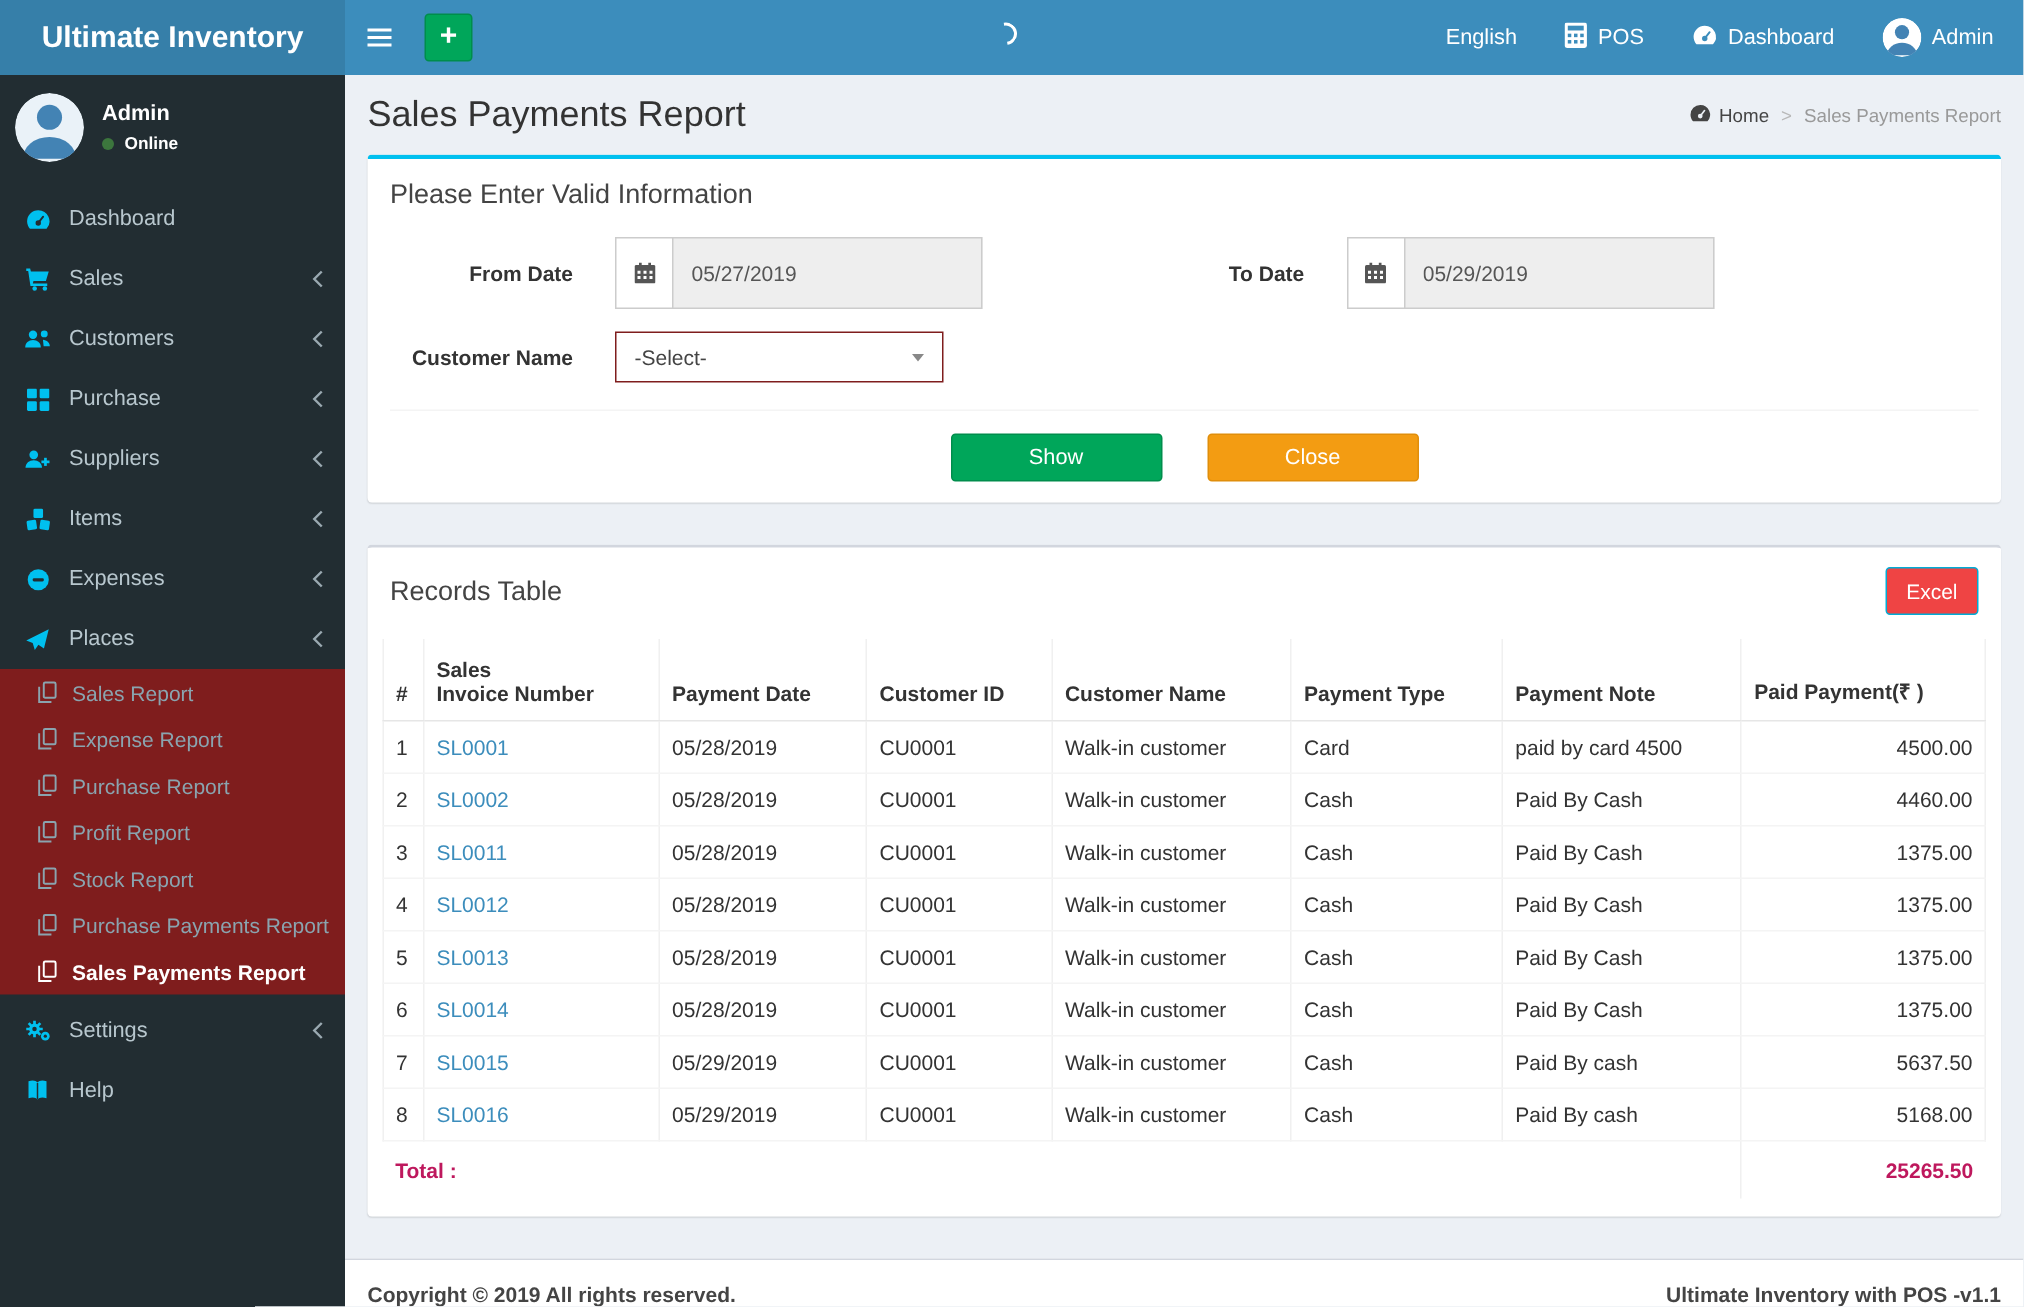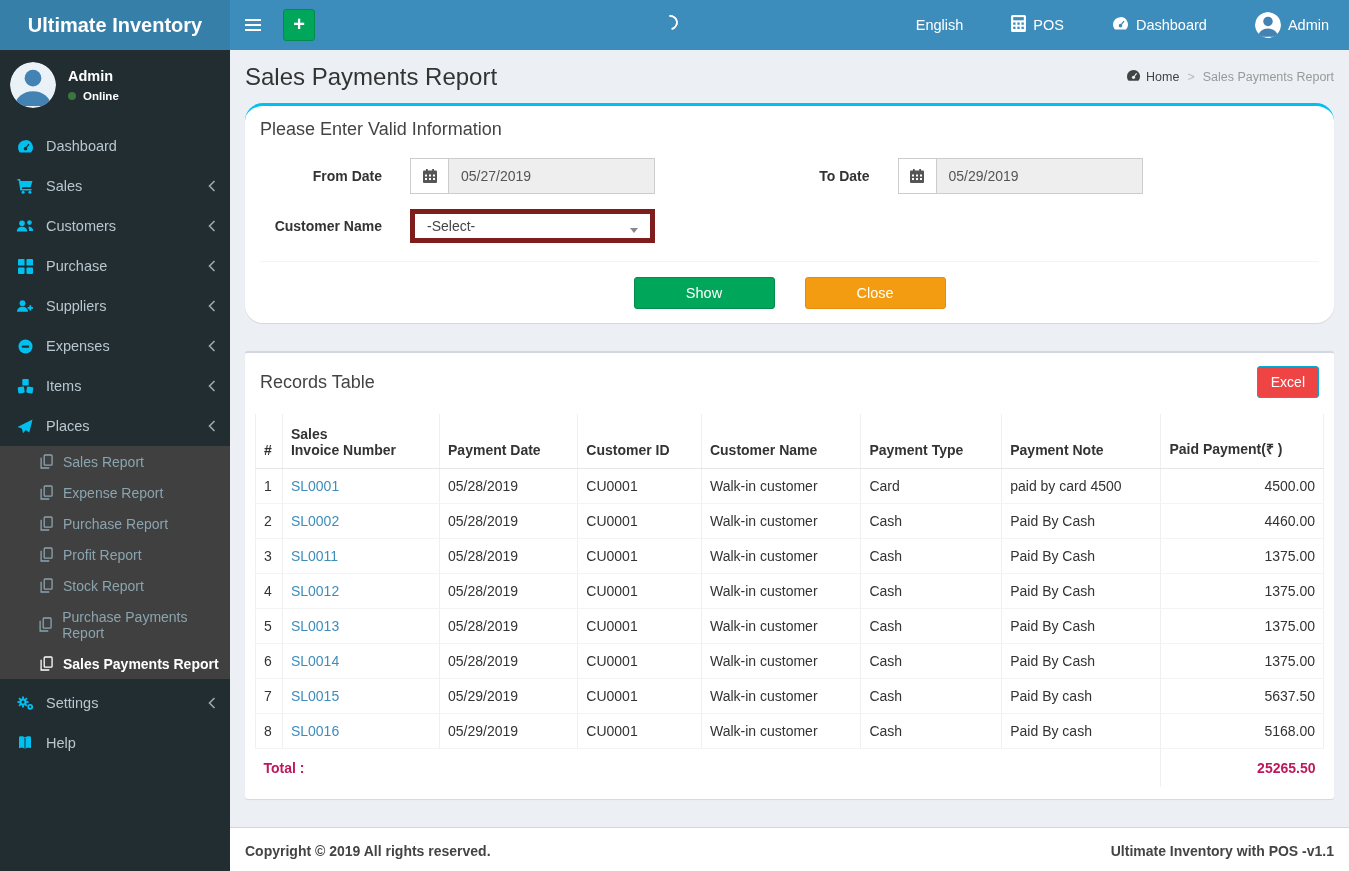--- a/index.html
+++ b/index.html
@@ -13,75 +13,75 @@
   .nav-rest { flex:1; background:#3c8dbc; display:flex; align-items:center; color:#fff; }
   .hamburger { width:45px; height:50px; display:flex; flex-direction:column; justify-content:center;
                align-items:center; gap:3px; cursor:pointer; }
   .hamburger i { display:block; width:16px; height:2px; background:#fff; }
   .plus-btn { width:32px; height:32px; margin-left:8px; background:#00a65a; border:1px solid #008d4c;
               border-radius:3px; color:#fff; font-size:20px; font-weight:bold; line-height:28px;
               text-align:center; cursor:pointer; }
   .loader { position:absolute; left:663px; top:15px; width:15px; height:15px; border-radius:50%;
             border:2px solid transparent; border-right-color:#fff; border-top-color:#fff;
             transform:rotate(35deg); }
-  .nav-right { margin-left:auto; display:flex; align-items:center; gap:48px; padding-right:20px; }
+  .nav-right { margin-left:auto; display:flex; align-items:center; gap:32px; padding-right:20px; }
   .nav-link { display:flex; align-items:center; gap:7px; cursor:pointer; font-size:14.5px; }
   .avatar { border-radius:50%; overflow:hidden; display:inline-block; line-height:0; }
 
   
   .wrapper { display:flex; height:821px; }
 
   
   .sidebar { width:230px; background:#222d32; color:#b8c7ce; flex-shrink:0; }
   .user-panel { display:flex; align-items:center; gap:12px; padding:12px 10px 14px 10px; }
   .user-name { color:#fff; font-weight:bold; font-size:14.5px; margin-bottom:6px; }
   .user-status { display:flex; align-items:center; gap:7px; font-size:11.5px; color:#fff; font-weight:bold; }
   .dot { width:8px; height:8px; border-radius:50%; background:#3c763d; }
   .menu { list-style:none; margin-top:4px; }
   .menu > li { display:flex; align-items:center; gap:11px; padding:12px 14px 12px 12px;
                border-left:3px solid transparent; cursor:pointer; font-size:14.5px; }
   .menu > li .mi { width:20px; display:inline-flex; justify-content:center; color:#00c0ef; line-height:0; }
   .menu > li .chev { margin-left:auto; color:#9aa9b1; line-height:0; }
   .menu > li.active { background:#1e282c; border-left-color:#3c8dbc; color:#fff; }
   .menu > li.active .chev { color:#fff; }
-  .submenu { list-style:none; background:#404040;padding-left:15px; }
+  .submenu { list-style:none; background:#7f1d1d; }
   .submenu li { display:flex; align-items:center; gap:9px; padding:7.5px 5px 7.5px 23px;
                 color:#8aa4af; font-size:14px; cursor:pointer; }
   .submenu li .mi { width:16px; display:inline-flex; justify-content:center; color:#8aa4af; line-height:0; }
   .submenu li.active { color:#fff; font-weight:bold; }
   .submenu li.active .mi { color:#fff; }
 
   
   .main { flex:1; background:#ecf0f5; display:flex; flex-direction:column; overflow:hidden; }
   .content { flex:1; padding:0 15px; }
   .content-header { display:flex; justify-content:space-between; align-items:center; padding:13px 0 12px 0; }
   .page-title { font-size:24px; font-weight:normal; color:#333; }
   .breadcrumb { display:flex; align-items:center; gap:8px; font-size:12.5px; }
   .breadcrumb .home { display:flex; align-items:center; gap:5px; color:#444; cursor:pointer;justify-content:flex-end; }
   .breadcrumb .sep { color:#b8b8b8; }
   .breadcrumb .current { color:#999; }
 
   .box { background:#fff; border-radius:3px; box-shadow:0 1px 1px rgba(0,0,0,.1); margin-bottom:28px; }
-  .box.info { border-top:3px solid #00c0ef;border-radius:18px; }
+  .box.info { border-top:3px solid #00c0ef; }
   .box.plain { border-top:2px solid #d2d6de; }
   .box-header { padding:13px 15px 10px 15px; font-size:18px; color:#444; display:flex;
                 align-items:center; justify-content:space-between; }
   .box-body { padding:8px 15px 14px 15px; }
 
   
   .form-row { display:flex; margin-bottom:15px; }
   .form-col { width:50%; display:flex; align-items:center; }
   .form-col label { flex:0 0 150px; text-align:right; padding-right:28px; font-weight:bold; color:#333; }
   .form-col.right label { flex:0 0 108px; }
-  .input-group { display:flex; width:245px; height:36px; }
+  .input-group { display:flex; width:245px; height:48px; }
   .ig-addon { width:40px; background:#fff; border:1px solid #ccc; border-right:none; display:flex;
               align-items:center; justify-content:center; color:#555; cursor:pointer; }
   .ig-input { flex:1; background:#eee; border:1px solid #ccc; padding:6px 12px; font-size:14px;
               color:#555; font-family:"Liberation Sans", sans-serif; }
-  .select { width:245px; height:34px; background:#fff; border:5px solid #7f1d1d; padding:6px 12px;
+  .select { width:219px; height:34px; background:#fff; border:1px solid #7f1d1d; padding:6px 12px;
             color:#444; position:relative; cursor:pointer; display:flex; align-items:center; }
   .select .caret { position:absolute; right:12px; top:14px; width:0; height:0;
                    border-left:4px solid transparent; border-right:4px solid transparent;
                    border-top:5px solid #888; }
   .box-footer-actions { border-top:1px solid #f4f4f4; padding:15px 0 0 0; display:flex;
                         justify-content:center; gap:30px; }
   .btn { border-radius:3px; color:#fff; font-size:14.5px; text-align:center; cursor:pointer;
          padding:7px 12px; width:141px; border:1px solid transparent;
          font-family:"Liberation Sans", sans-serif; }
   .btn-green { background:#00a65a; border-color:#008d4c; }
@@ -245,39 +245,39 @@
               <rect x="11.6" y="8" width="5.4" height="1.8"></rect>
             </svg>
         </span>
         <span>Suppliers</span>
         <span class="chev"><svg width="8" height="12" viewBox="0 0 8 12">
               <polyline points="6.5,1 1.5,6 6.5,11" fill="none" stroke="currentColor" stroke-width="1.6"></polyline>
             </svg></span>
       </li>
       <li>
         <span class="mi">
-          <svg width="15" height="15" viewBox="0 0 16 16">
-              <circle cx="8" cy="8" r="7.5" fill="#00c0ef"></circle>
-              <rect x="4" y="7" width="8" height="2.2" rx="1" fill="#222d32"></rect>
-            </svg>
-        </span>
-        <span>Expenses</span>
-        <span class="chev"><svg width="8" height="12" viewBox="0 0 8 12">
-              <polyline points="6.5,1 1.5,6 6.5,11" fill="none" stroke="currentColor" stroke-width="1.6"></polyline>
-            </svg></span>
-      </li>
-      <li>
-        <span class="mi">
           <svg width="17" height="15" viewBox="0 0 17 15" fill="#00c0ef">
               <rect x="5.3" y="0" width="6.4" height="6.4" rx="1"></rect>
               <rect x="1" y="7.8" width="6.4" height="6.4" rx="1" transform="rotate(-8 4.2 11)"></rect>
               <rect x="9.6" y="7.8" width="6.4" height="6.4" rx="1" transform="rotate(8 12.8 11)"></rect>
             </svg>
         </span>
         <span>Items</span>
+        <span class="chev"><svg width="8" height="12" viewBox="0 0 8 12">
+              <polyline points="6.5,1 1.5,6 6.5,11" fill="none" stroke="currentColor" stroke-width="1.6"></polyline>
+            </svg></span>
+      </li>
+      <li>
+        <span class="mi">
+          <svg width="15" height="15" viewBox="0 0 16 16">
+              <circle cx="8" cy="8" r="7.5" fill="#00c0ef"></circle>
+              <rect x="4" y="7" width="8" height="2.2" rx="1" fill="#222d32"></rect>
+            </svg>
+        </span>
+        <span>Expenses</span>
         <span class="chev"><svg width="8" height="12" viewBox="0 0 8 12">
               <polyline points="6.5,1 1.5,6 6.5,11" fill="none" stroke="currentColor" stroke-width="1.6"></polyline>
             </svg></span>
       </li>
       <li>
         <span class="mi">
           <svg width="16" height="15" viewBox="0 0 16 15" fill="#00c0ef">
               <polygon points="15.5,0.5 0.5,8 4.8,9.6 6.2,14.3 8.6,10.9 12.3,13.4"></polygon>
             </svg>
         </span>

